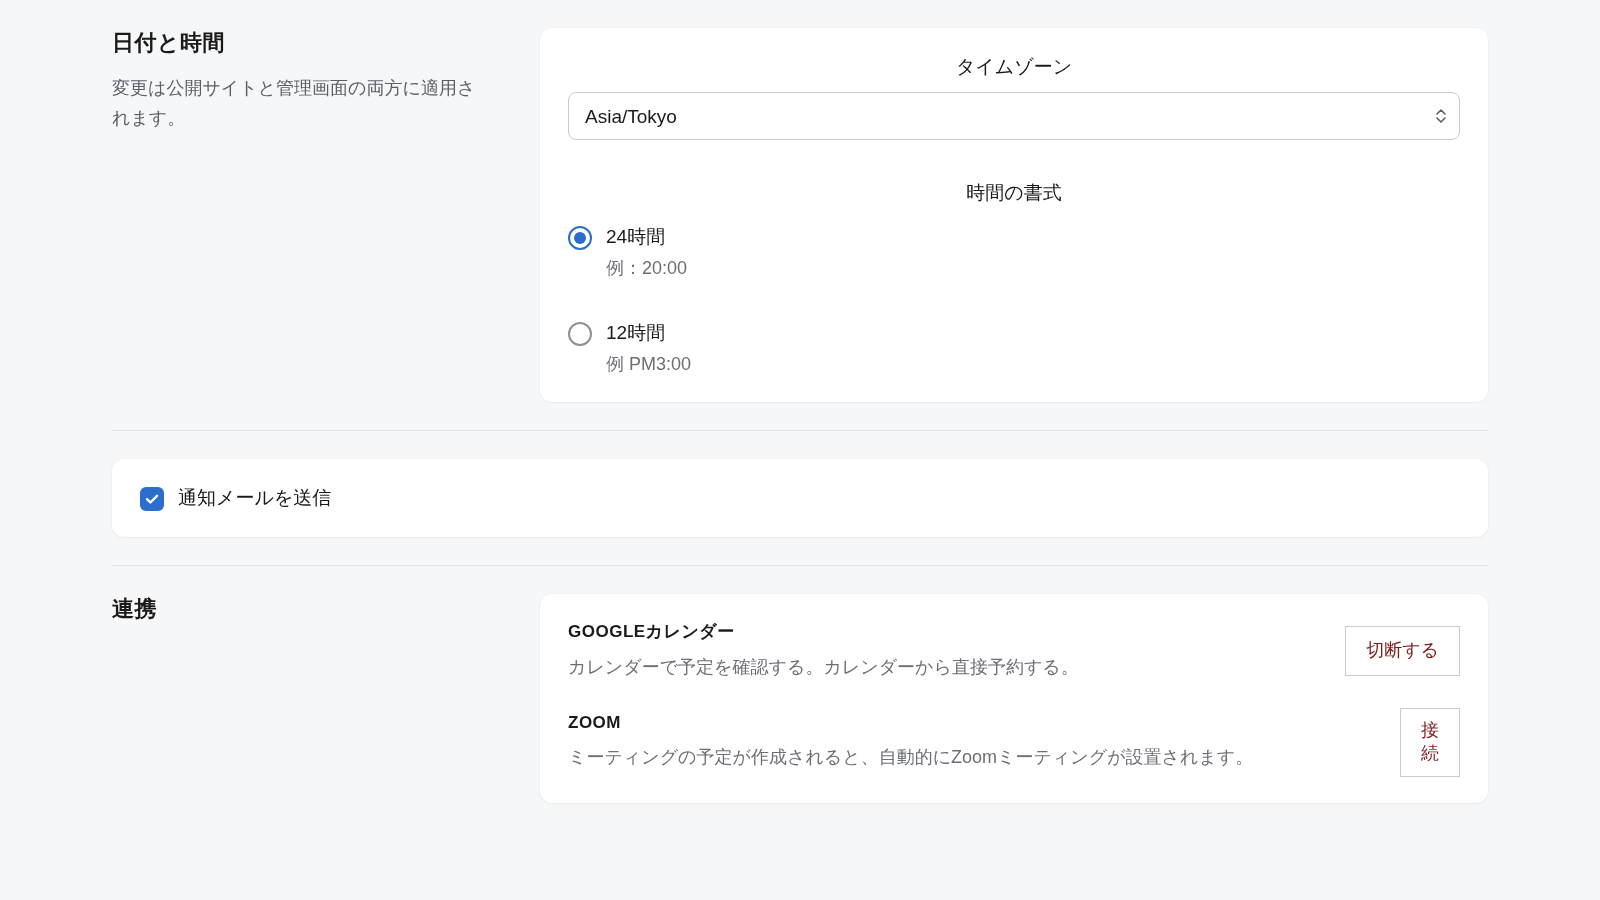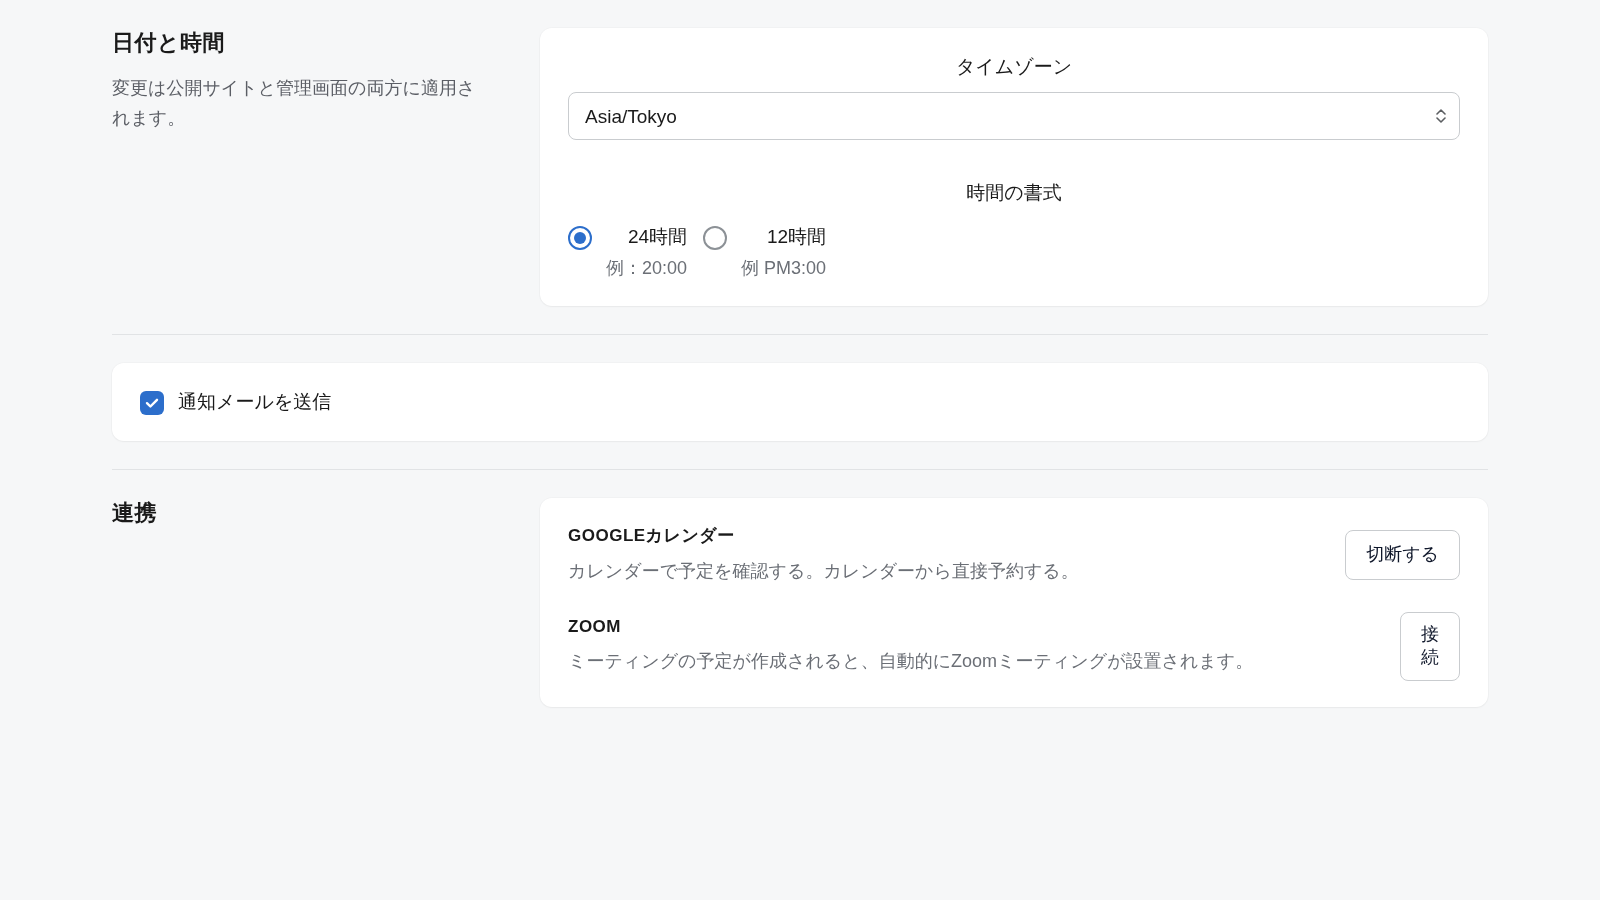--- a/index.html
+++ b/index.html
@@ -79,24 +79,23 @@
       transform: translateY(-50%);
       pointer-events: none;
       display: flex;
       flex-direction: column;
       gap: 2px;
       align-items: center;
     }
     .select-arrows svg { display: block; }
     .radio-group {
       display: flex;
-      flex-direction: row;
-      gap: 16px;
+      flex-direction: column;
+      gap: 40px;
       margin-top: 18px;
-      text-align: right;
     }
     .radio-row {
       display: flex;
       align-items: flex-start;
       gap: 14px;
       cursor: pointer;
     }
     .radio-input {
       width: 24px;
       height: 24px;
@@ -171,24 +170,24 @@
       margin-bottom: 10px;
     }
     .integration-desc {
       font-size: 18px;
       color: #6b6f76;
       line-height: 1.6;
     }
     .btn {
       background: #fff;
       border: 1px solid #c9cccf;
-      border-radius: 8px;
+      border-radius: 0;
       padding: 12px 20px;
       font-size: 18px;
-      color: #0f172a;
+      color: #7f1d1d;
       cursor: pointer;
       flex-shrink: 0;
       line-height: 1.3;
     }
     .btn.narrow {
       width: 60px;
       padding: 10px 12px;
       text-align: center;
     }
   </style>

